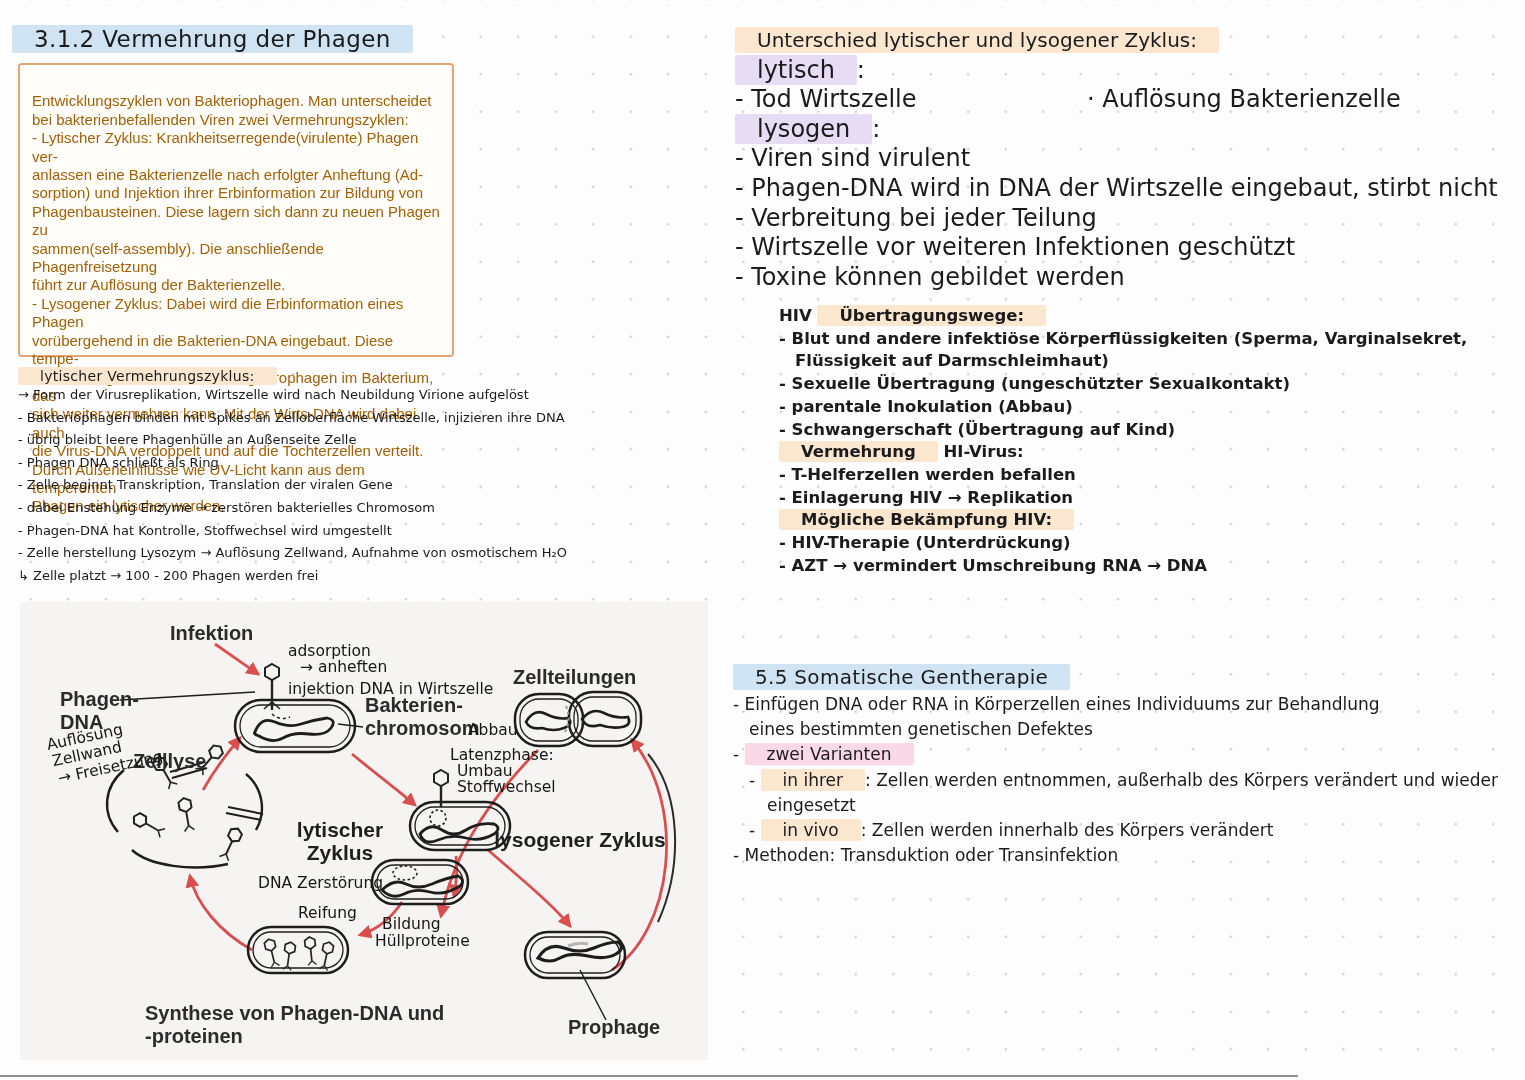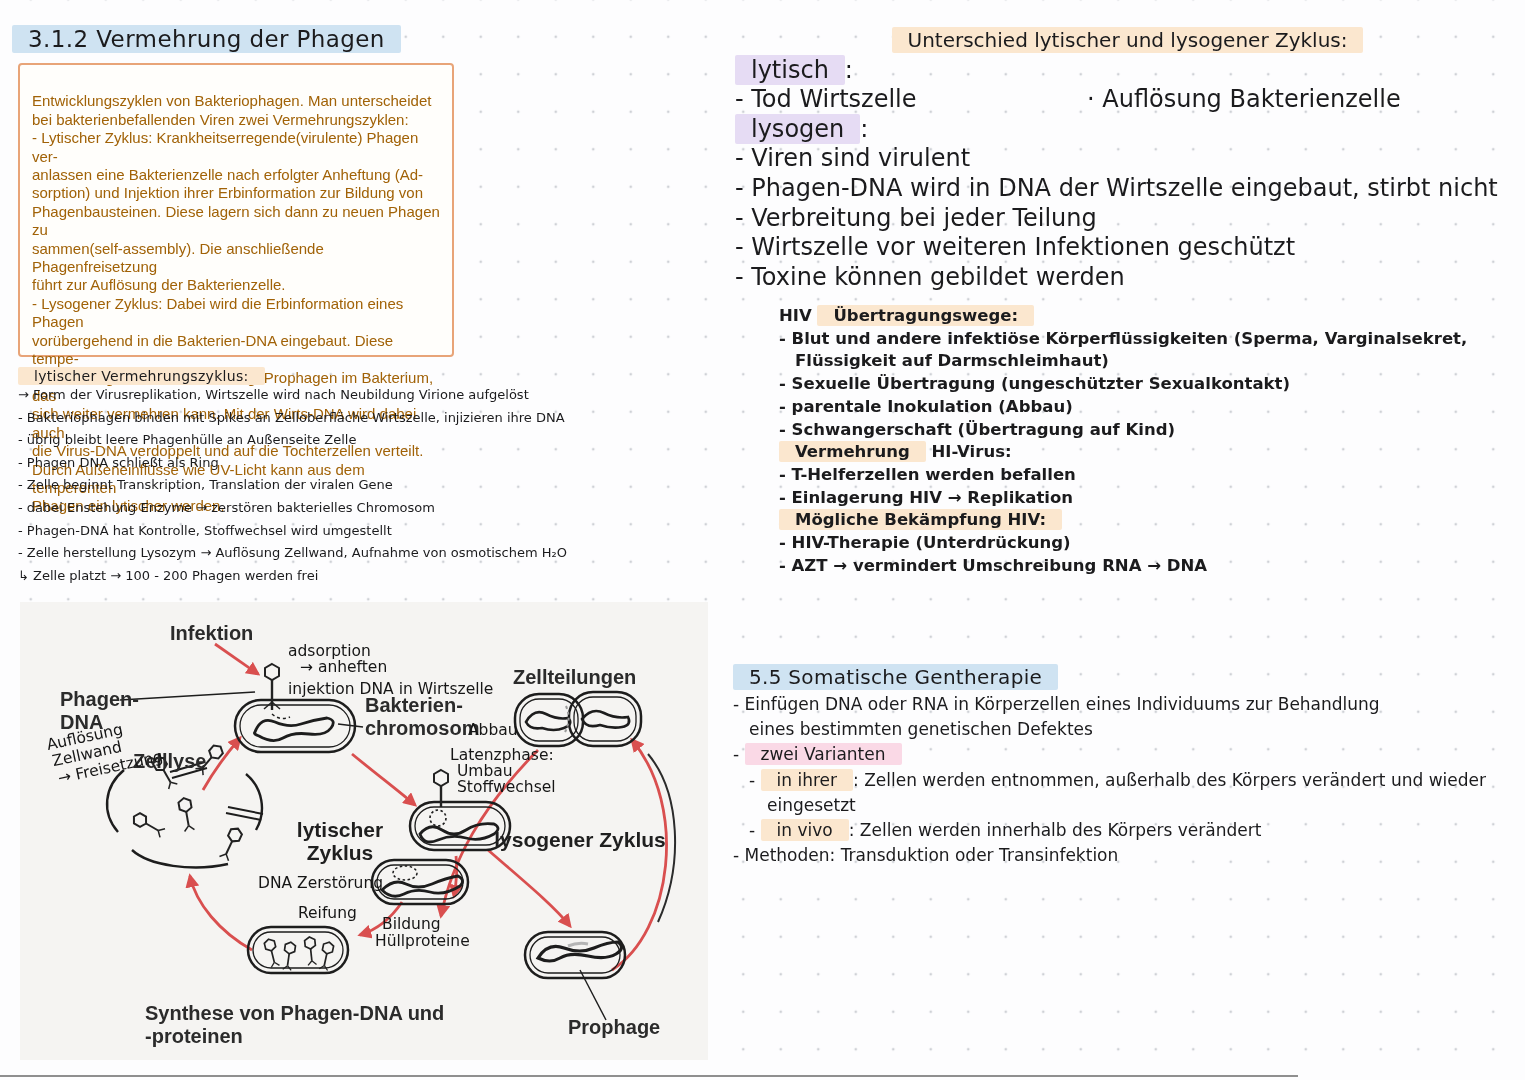--- a/index.html
+++ b/index.html
@@ -1,39 +1,39 @@
 <!DOCTYPE html>
 <html><head>
 <meta charset="utf-8">
 <style>
   html,body{margin:0;padding:0;background:#e9e9e9;}
   .page{position:relative;width:1525px;height:1080px;background:#fdfdfe;overflow:hidden;
     background-image:radial-gradient(circle,#ced1d6 1.4px,rgba(0,0,0,0) 1.6px);
     background-size:37.5px 37.5px;background-position:12px 18px;
     font-family:"DejaVu Sans",sans-serif;color:#1b1b1d;}
   .abs{position:absolute;}
-  .hl[data-hl]{padding:1px 16px;border-radius:2px;}
+  .hl[data-hl]{padding:1px 22px;border-radius:2px;}
   [data-hl="blue"]{background:#cfe3f2;}
   [data-hl="peach"]{background:#fbe7cf;}
   [data-hl="lavender"]{background:#e6dcf4;}
   [data-hl="pink"]{background:#fad9e6;}
   .ln[data-ind="1"]{margin-left:16px;}
   .ln[data-ind="2"]{margin-left:34px;}
 
   .heading-left{left:12px;top:26px;font-size:23px;letter-spacing:.4px;}
   .infobox{left:18px;top:63px;width:408px;height:272px;border:2.5px solid #e8a478;border-radius:4px;
     background:#fffefb;padding:9px 12px;font-family:"Liberation Sans",sans-serif;
     font-size:15px;line-height:18.4px;color:#a16207;white-space:pre-line;}
   .lytic-block{left:18px;top:368px;width:765px;}
   .lytic-block .ttl{font-size:14px;letter-spacing:.3px;}
   .lytic-block .ln{font-size:13px;line-height:22.6px;white-space:nowrap;}
 
   .cmp-block{left:735px;top:26px;width:785px;}
   .cmp-block .ln{font-size:24px;line-height:29.6px;white-space:nowrap;}
-  .cmp-block .ln.h{font-size:20px;text-align:center;}
+  .cmp-block .ln.h{font-size:20px;}
   .two .c1{display:inline-block;width:352px;}
 
   .hiv-block{left:779px;top:305px;width:745px;font-weight:bold;}
   .hiv-block .ln{font-size:16.5px;line-height:22.7px;white-space:nowrap;}
 
   .gen-block{left:733px;top:662px;width:792px;}
   .gen-block .ln{font-size:17px;line-height:25.2px;white-space:nowrap;}
   .gen-block .ln.gh{font-size:20px;line-height:30px;letter-spacing:.3px;}
 
   .diagram{left:20px;top:602px;width:688px;height:458px;}

